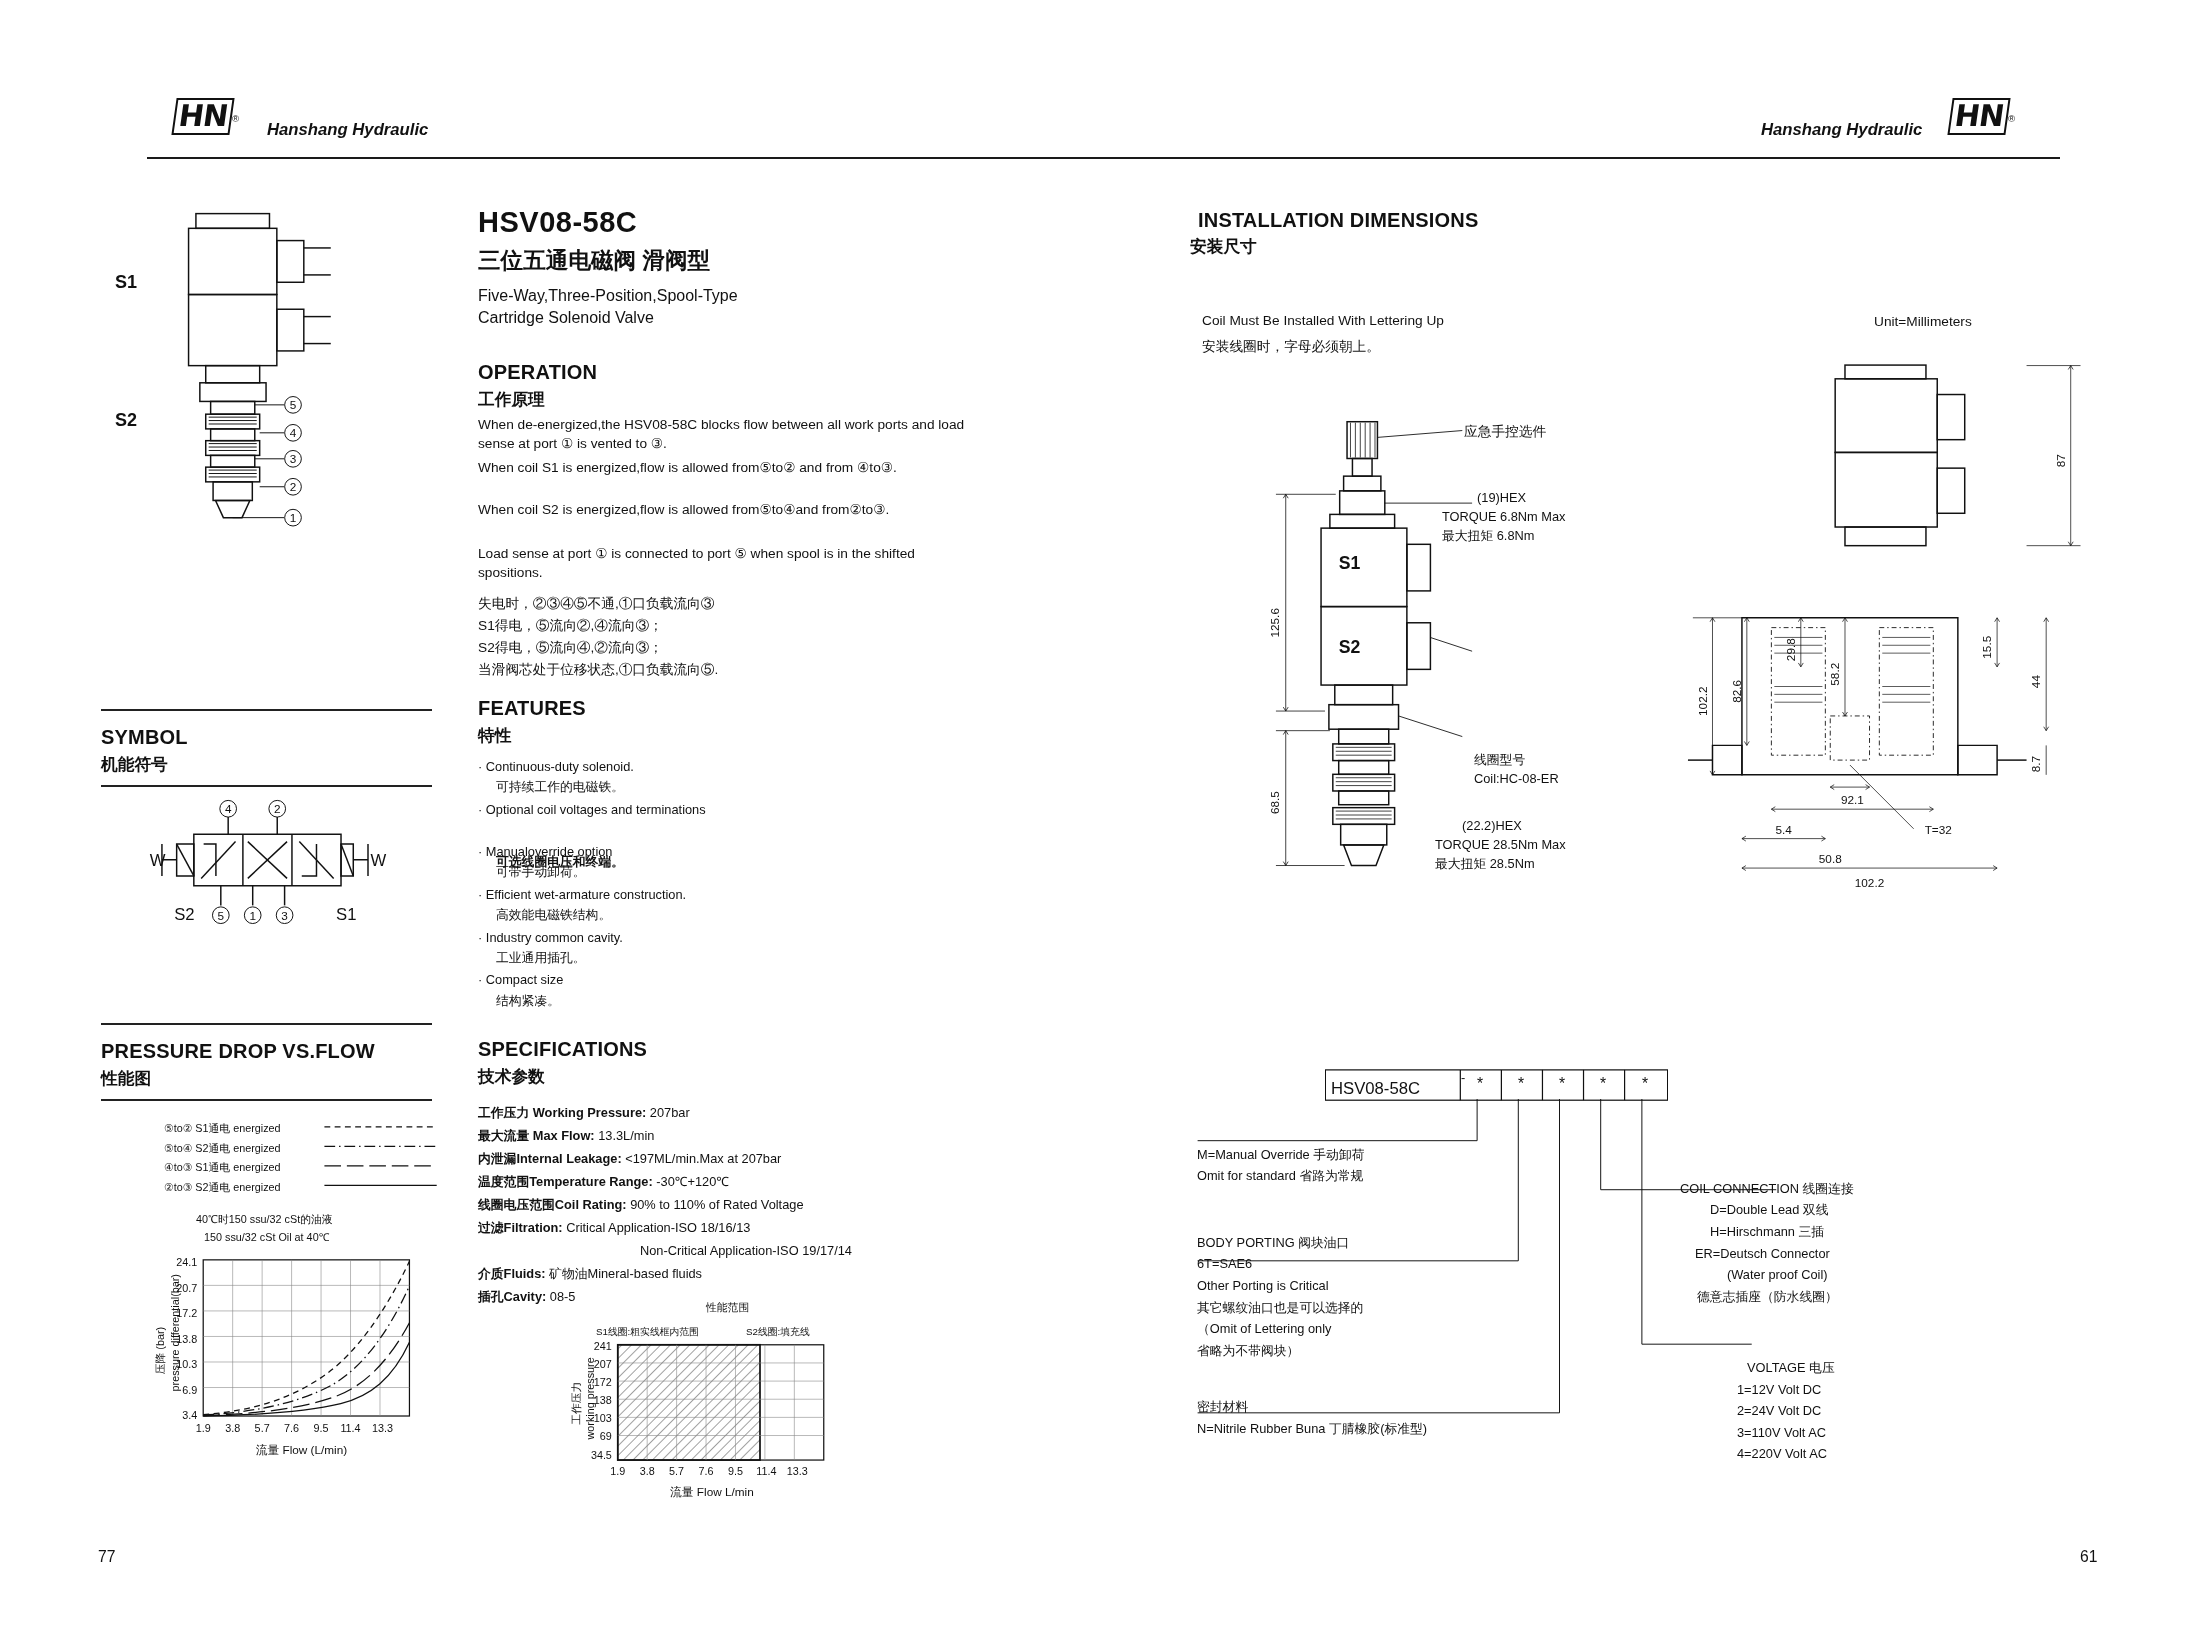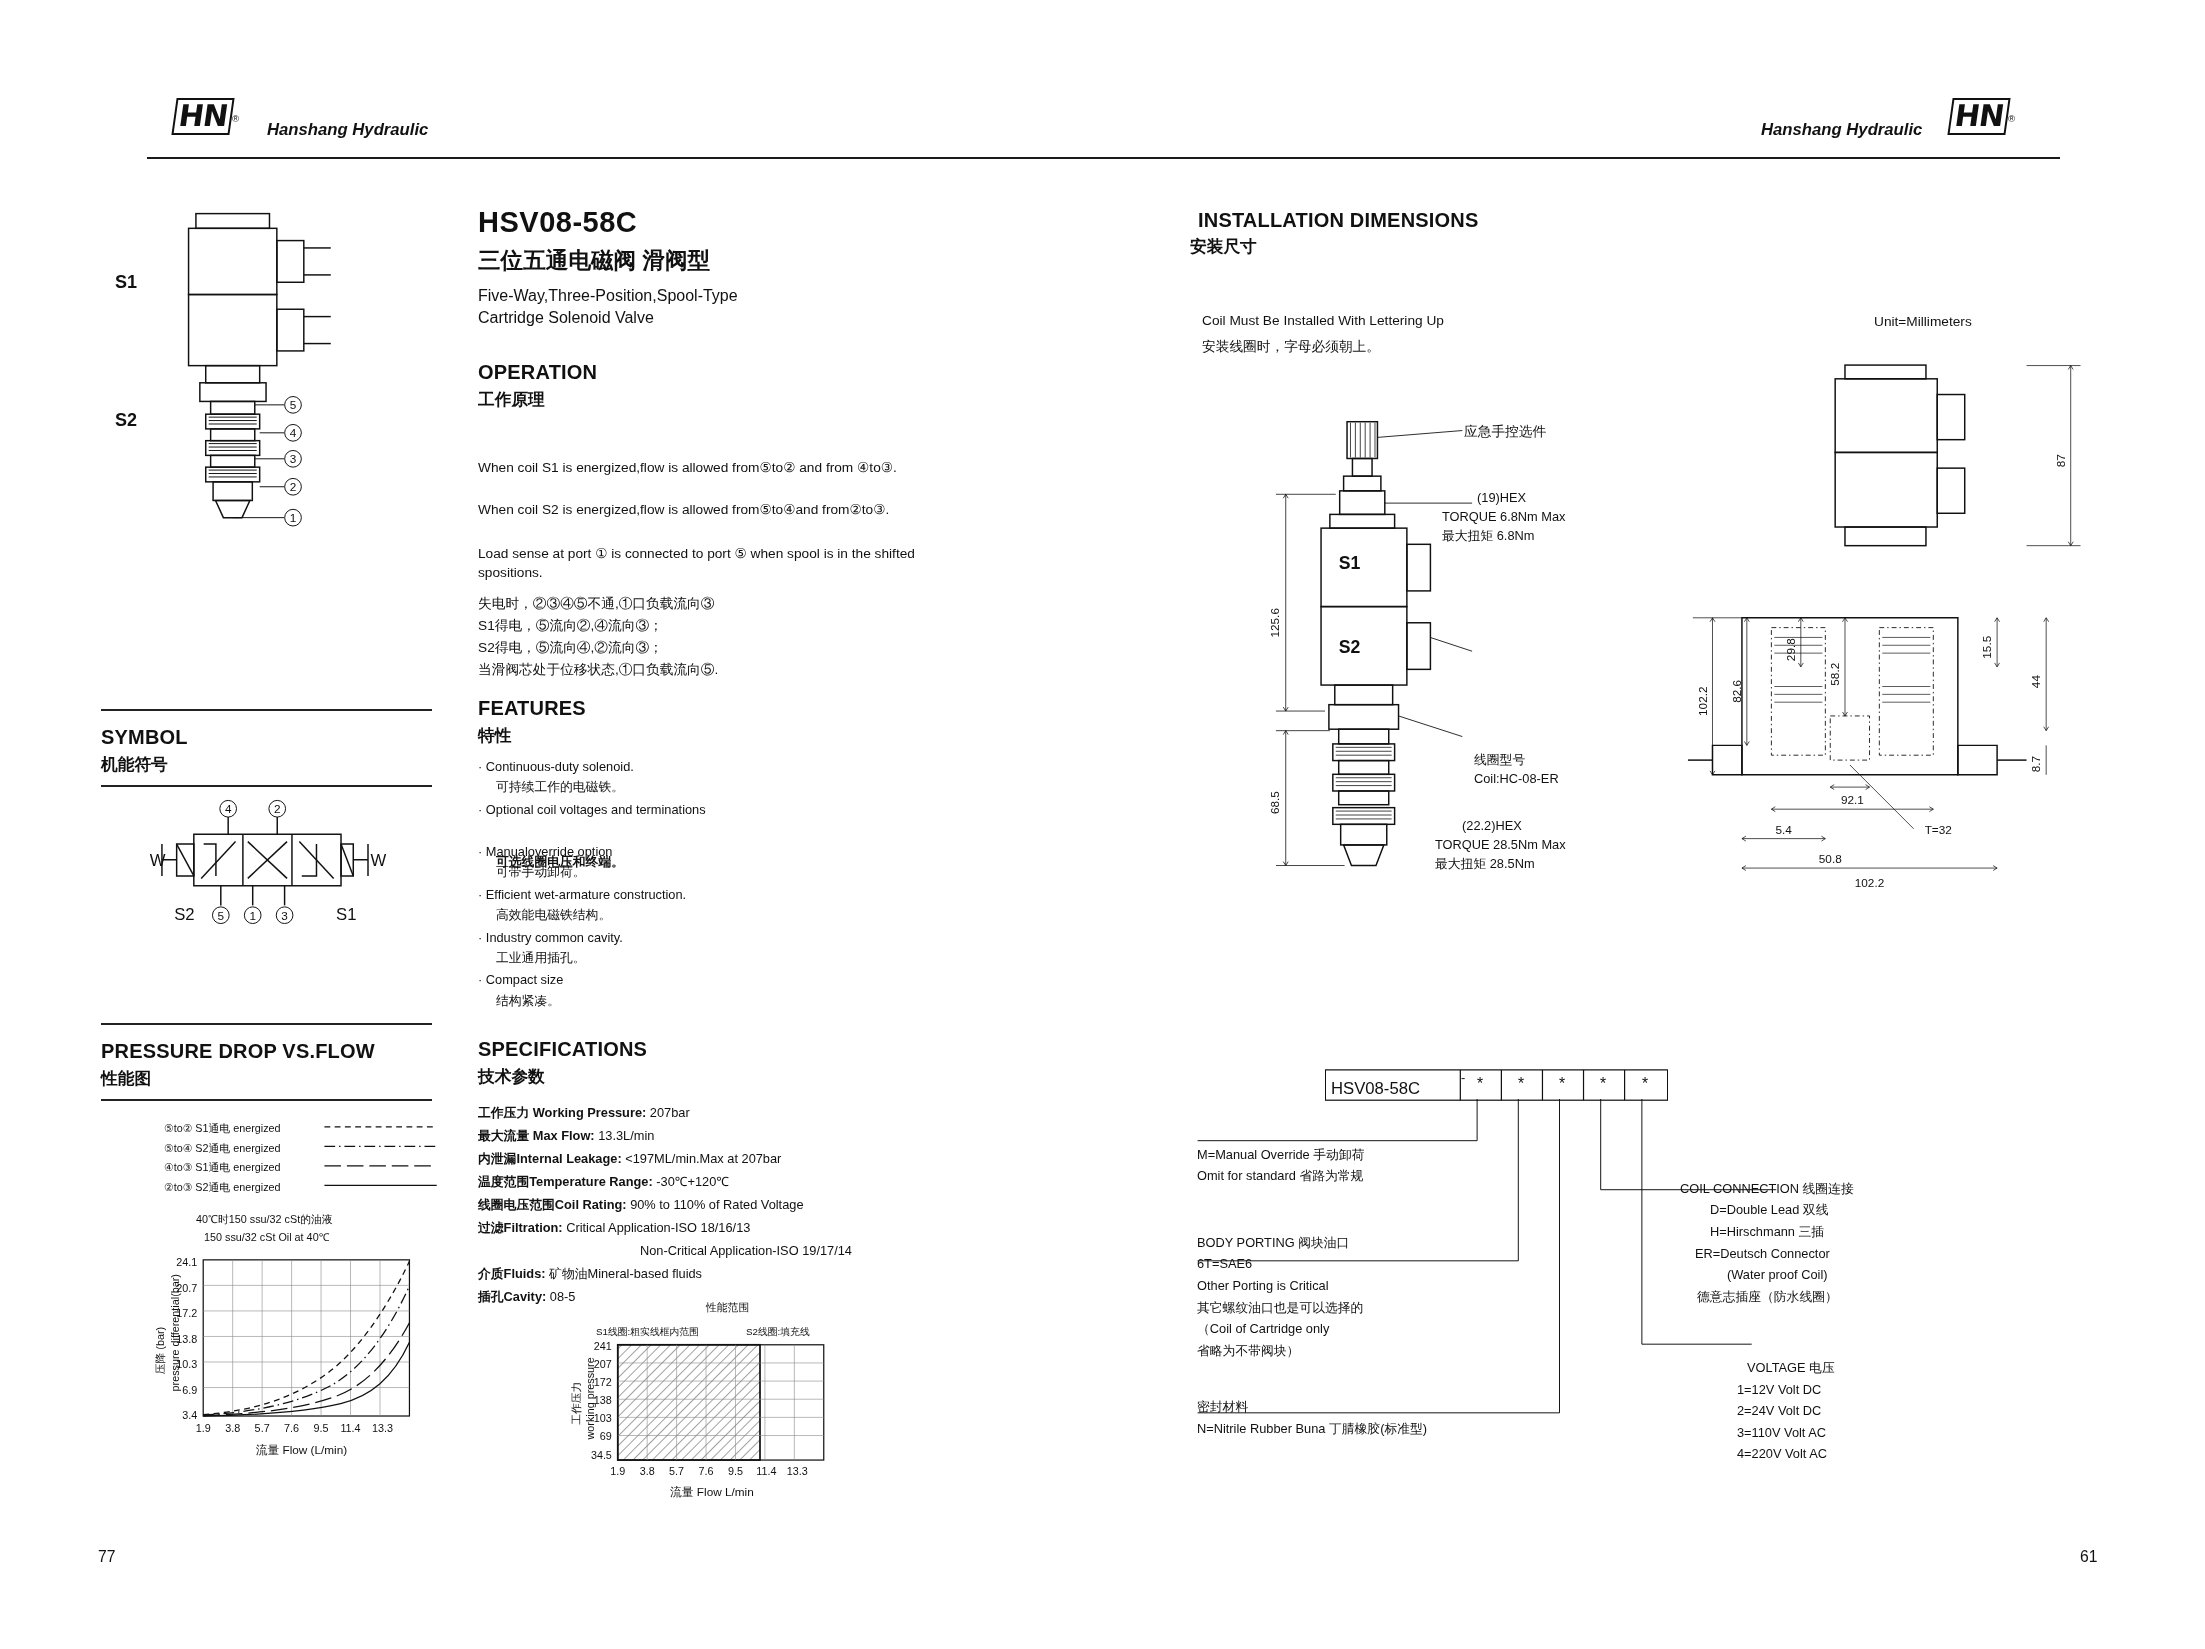--- a/index.html
+++ b/index.html
@@ -275,20 +275,23 @@
   </div>
 
   <div class="t h1" style="left:478px; top:206px;">HSV08-58C</div>
   <div class="t h2cn" style="left:478px; top:245px;">三位五通电磁阀 滑阀型</div>
   <div class="t" style="left:478px; top:287px; font-size:16px;">Five-Way,Three-Position,Spool-Type</div>
   <div class="t" style="left:478px; top:309px; font-size:16px;">Cartridge Solenoid Valve</div>
 
   <div class="t sec" style="left:478px; top:361px;">OPERATION</div>
   <div class="t seccn" style="left:478px; top:388px;">工作原理</div>
 
+  <div class="t body" style="left:478px; top:416px; width:488px; white-space:normal;">
+    <span>When de-energized,the HSV08-58C blocks flow between all work ports and load sense at port ① is vented to ③.</span>
+  </div>
   <div class="t body" style="left:478px; top:459px; width:488px; white-space:normal;">
     <span>When coil S1 is energized,flow is allowed from⑤to② and from ④to③.</span>
   </div>
   <div class="t body" style="left:478px; top:501px; width:488px; white-space:normal;">
     <span>When  coil  S2  is  energized,flow  is  allowed  from⑤to④and from②to③.</span>
   </div>
   <div class="t body" style="left:478px; top:545px; width:488px; white-space:normal;">
     <span>Load sense at port ① is connected to port ⑤ when spool is in the shifted spositions.</span>
   </div>
   <div class="t body" style="left:478px; top:595px;">失电时，②③④⑤不通,①口负载流向③</div>
@@ -614,21 +617,21 @@
     </svg>
   </div>
 
   <div class="t bodys" style="left:1197px; top:1146px;">M=Manual Override 手动卸荷</div>
   <div class="t bodys" style="left:1197px; top:1167px;">Omit for standard 省路为常规</div>
 
   <div class="t bodys" style="left:1197px; top:1234px;">BODY PORTING 阀块油口</div>
   <div class="t bodys" style="left:1197px; top:1255px;">6T=SAE6</div>
   <div class="t bodys" style="left:1197px; top:1277px;">Other Porting is Critical</div>
   <div class="t bodys" style="left:1197px; top:1299px;">其它螺纹油口也是可以选择的</div>
-  <div class="t bodys" style="left:1197px; top:1320px;">（Coil of Cartridge only</div>
+  <div class="t bodys" style="left:1197px; top:1320px;">（Omit of Lettering only</div>
   <div class="t bodys" style="left:1197px; top:1342px;">省略为不带阀块）</div>
 
   <div class="t bodys" style="left:1197px; top:1398px;">密封材料</div>
   <div class="t bodys" style="left:1197px; top:1420px;">N=Nitrile Rubber Buna 丁腈橡胶(标准型)</div>
 
   <div class="t bodys" style="left:1680px; top:1180px;">COIL CONNECTION 线圈连接</div>
   <div class="t bodys" style="left:1710px; top:1201px;">D=Double Lead 双线</div>
   <div class="t bodys" style="left:1710px; top:1223px;">H=Hirschmann 三插</div>
   <div class="t bodys" style="left:1695px; top:1245px;">ER=Deutsch Connector</div>
   <div class="t bodys" style="left:1727px; top:1266px;">(Water proof Coil)</div>

